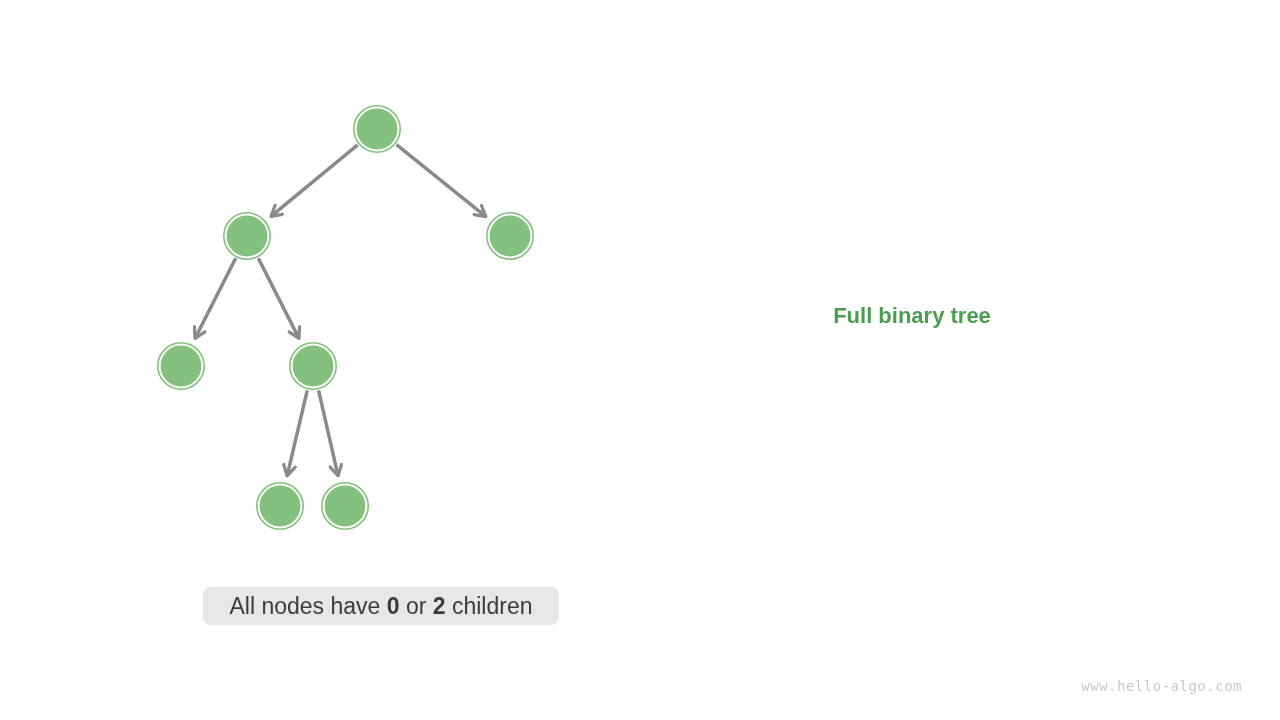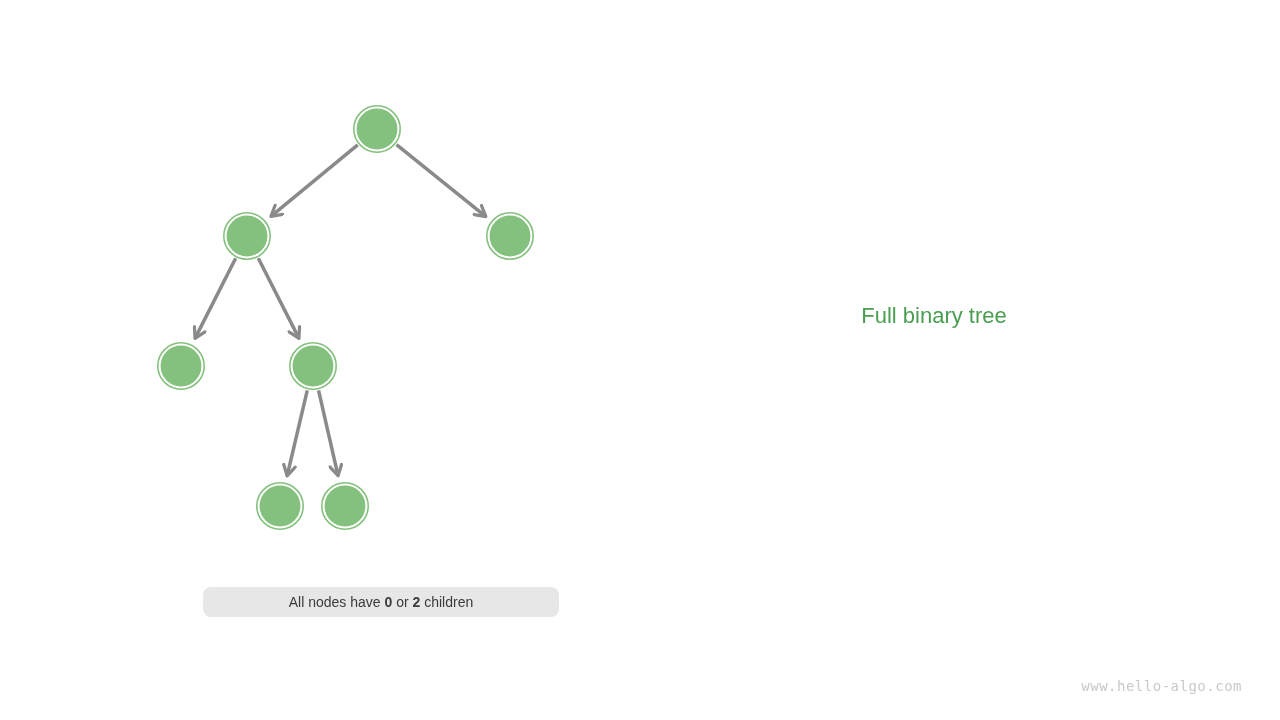--- a/index.html
+++ b/index.html
@@ -17,38 +17,38 @@
   }
   svg.tree {
     position: absolute;
     left: 0;
     top: 0;
     width: 1280px;
     height: 720px;
   }
   .figure-title {
     position: absolute;
-    left: 934px;
+    left: 912px;
     top: 303px;
     transform: translateX(-50%);
     font-size: 22px;
-    font-weight: normal;
+    font-weight: bold;
     white-space: nowrap;
   }
   .caption-pill {
     position: absolute;
     left: 203px;
     top: 587px;
     width: 356px;
-    height: 30px;
+    height: 38px;
     border-radius: 8px;
     display: flex;
     align-items: center;
     justify-content: center;
-    font-size: 14px;
+    font-size: 23px;
     white-space: pre;
   }
   .caption-pill .b {
     font-weight: bold;
   }
   .watermark {
     position: absolute;
     right: 38px;
     top: 678px;
     font-family: "DejaVu Sans Mono", monospace;

